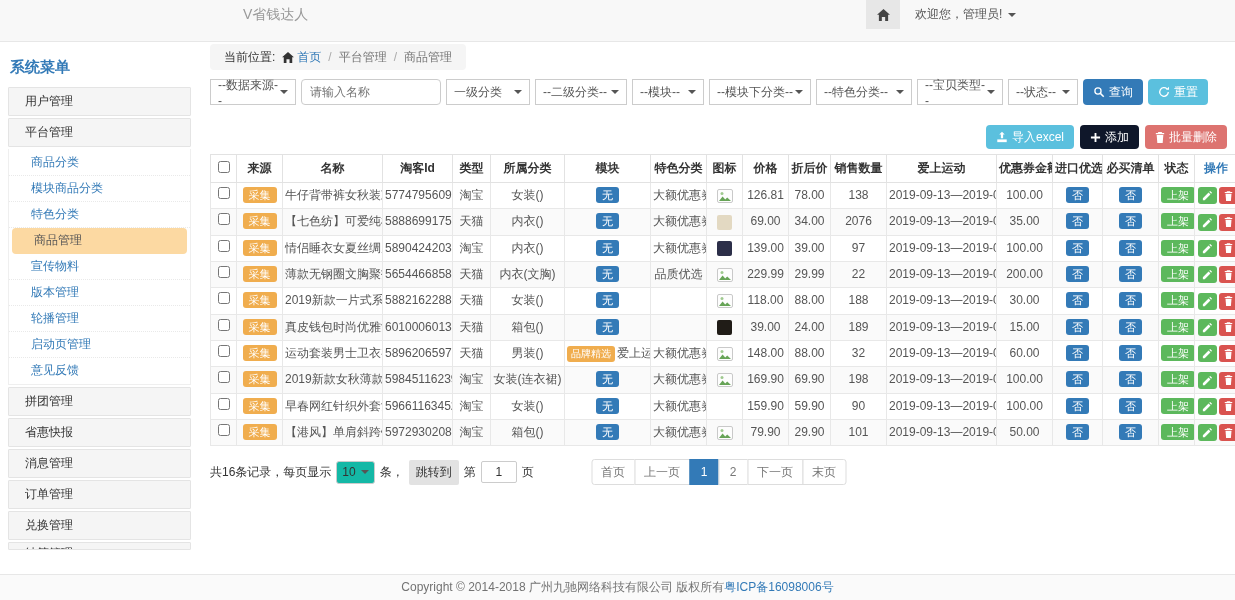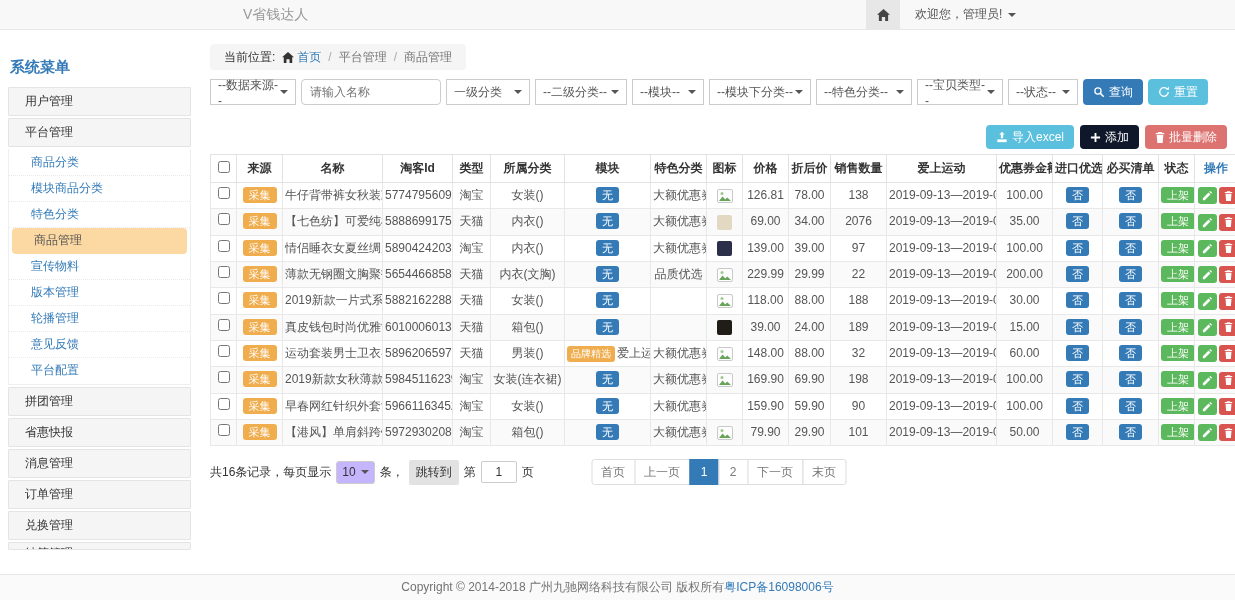--- a/index.html
+++ b/index.html
@@ -1,20 +1,20 @@
 <!DOCTYPE html>
 <html><head>
 <meta charset="utf-8">
 <style>
   * { box-sizing: border-box; margin: 0; padding: 0; }
   html,body { width:1235px; height:600px; overflow:hidden; }
   body { font-family:"Liberation Sans","DejaVu Sans",sans-serif; font-size:12px; color:#333; background:#fff; position:relative; }
 
   
-  .topbar { position:absolute; top:0; left:0; right:0; height:30px; background:#f8f8f8; border-bottom:1px solid #e7e7e7; }
+  .topbar { position:absolute; top:0; left:0; right:0; height:42px; background:#f8f8f8; border-bottom:1px solid #e7e7e7; }
   .app-title { position:absolute; left:243px; top:0; line-height:29px; font-size:14px; color:#9a9a9a; }
   .topbar-right { position:absolute; left:866px; top:0; height:29px; display:flex; align-items:center; }
   .home-btn { width:34px; height:29px; background:#e7e7e7; display:flex; align-items:center; justify-content:center; cursor:pointer; }
   .welcome { margin-left:15px; color:#555; display:flex; align-items:center; gap:6px; cursor:pointer; }
   .caret { width:0; height:0; border-left:4px solid transparent; border-right:4px solid transparent; border-top:4px solid #555; display:inline-block; }
 
   
   .sidebar { position:absolute; left:8px; top:50px; width:183px; }
   .side-heading { color:#337ab7; font-size:15px; font-weight:bold; padding:8px 2px 10px 2px; }
   .side-top { background:#f5f5f5; border:1px solid #e4e4e4; border-radius:1px; margin-bottom:2px; padding:6px 0 6px 16px; line-height:15px; color:#333; cursor:pointer; }
@@ -57,21 +57,21 @@
   .mini-btn.edit { background:#5cb85c; }
   .mini-btn.del { background:#d9534f; }
   .thumb { display:inline-block; vertical-align:middle; line-height:0; }
   .photo-thumb { display:inline-block; width:15px; height:15px; border-radius:2px; vertical-align:middle; }
   .module-text { margin-left:2px; color:#555; }
   .grid input[type=checkbox] { width:12px; height:12px; }
 
   
   .pagebar { position:relative; margin-top:13px; height:26px; }
   .page-summary { display:flex; align-items:center; gap:5px; color:#333; height:26px; }
-  .mini-select { height:23px; border:1px solid #ccc; border-radius:3px; background:#c4b5fd; display:inline-flex; align-items:center; gap:5px; padding:0 5px; cursor:pointer; }
+  .mini-select { height:23px; border:1px solid #ccc; border-radius:3px; background:#14b8a6; display:inline-flex; align-items:center; gap:5px; padding:0 5px; cursor:pointer; }
   .jump-btn { background:#e2e2e2; color:#333; border:none; border-radius:2px; padding:4px 7px; font-size:12px; cursor:pointer; font-family:inherit;text-align:center; }
   .jump-input { width:36px; height:22px; border:1px solid #ccc; border-radius:2px; text-align:center; font-size:12px; font-family:inherit; color:#333; }
   .pager { position:absolute; left:50%; top:0; transform:translateX(-50%); display:flex; }
   .pg { min-width:30px; height:26px; border:1px solid #ddd; background:#fff; color:#777; display:flex; align-items:center; justify-content:center; padding:0 9px; margin-left:-1px; cursor:pointer; }
   .pg:first-child { border-radius:3px 0 0 3px; margin-left:0; }
   .pg:last-child { border-radius:0 3px 3px 0; }
   .pg.active { background:#337ab7; border-color:#337ab7; color:#fff; }
 
   
   .footer { position:absolute; left:0; right:0; top:574px; height:26px; background:#fafafa; border-top:1px solid #e7e7e7; display:flex; align-items:center; justify-content:center; color:#737373; gap:0; }
@@ -103,22 +103,22 @@
       <div class="side-top">用户管理</div>
       <div class="side-top">平台管理</div>
       <div class="side-sub">
         <div class="side-sub-item">商品分类</div>
         <div class="side-sub-item">模块商品分类</div>
         <div class="side-sub-item">特色分类</div>
         <div class="side-sub-item active">商品管理</div>
         <div class="side-sub-item">宣传物料</div>
         <div class="side-sub-item">版本管理</div>
         <div class="side-sub-item">轮播管理</div>
+        <div class="side-sub-item">启动页管理</div>
         <div class="side-sub-item">意见反馈</div>
-        <div class="side-sub-item">平台配置</div>
       </div>
       <div class="side-top">拼团管理</div>
       <div class="side-top">省惠快报</div>
       <div class="side-top">消息管理</div>
       <div class="side-top">订单管理</div>
       <div class="side-top">兑换管理</div>
       <div class="side-top clipped">结算管理</div>
     </div>
 </div>
 

